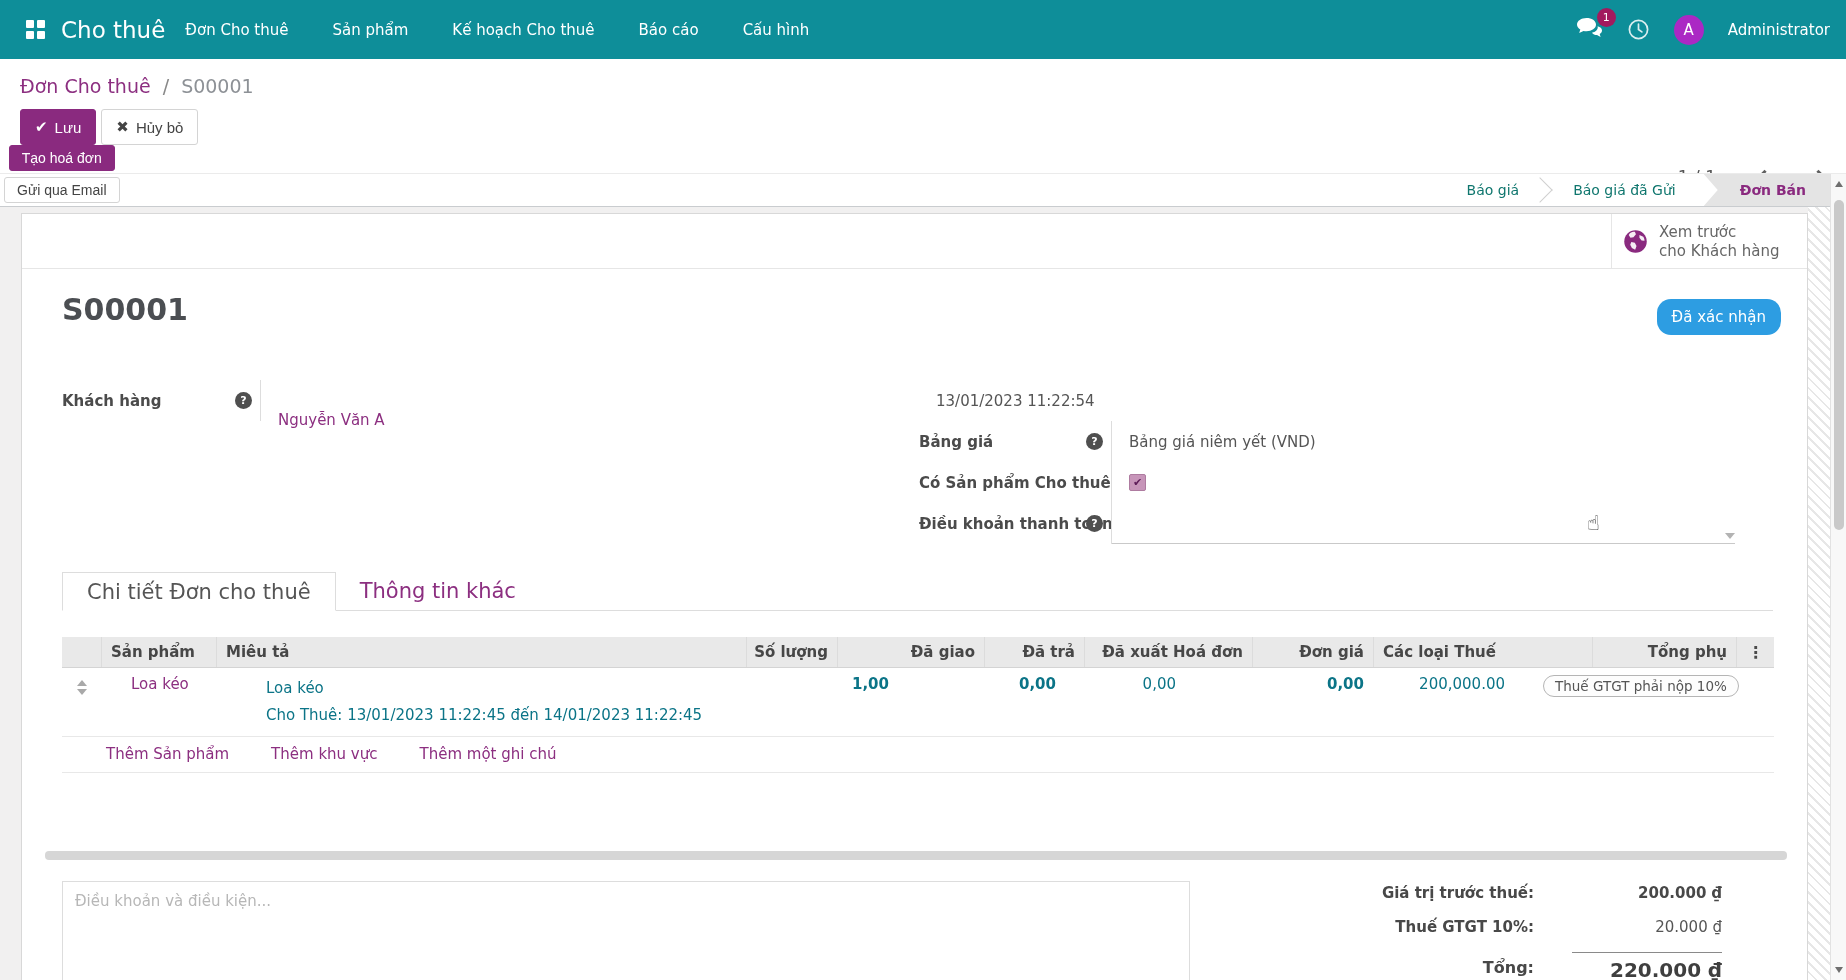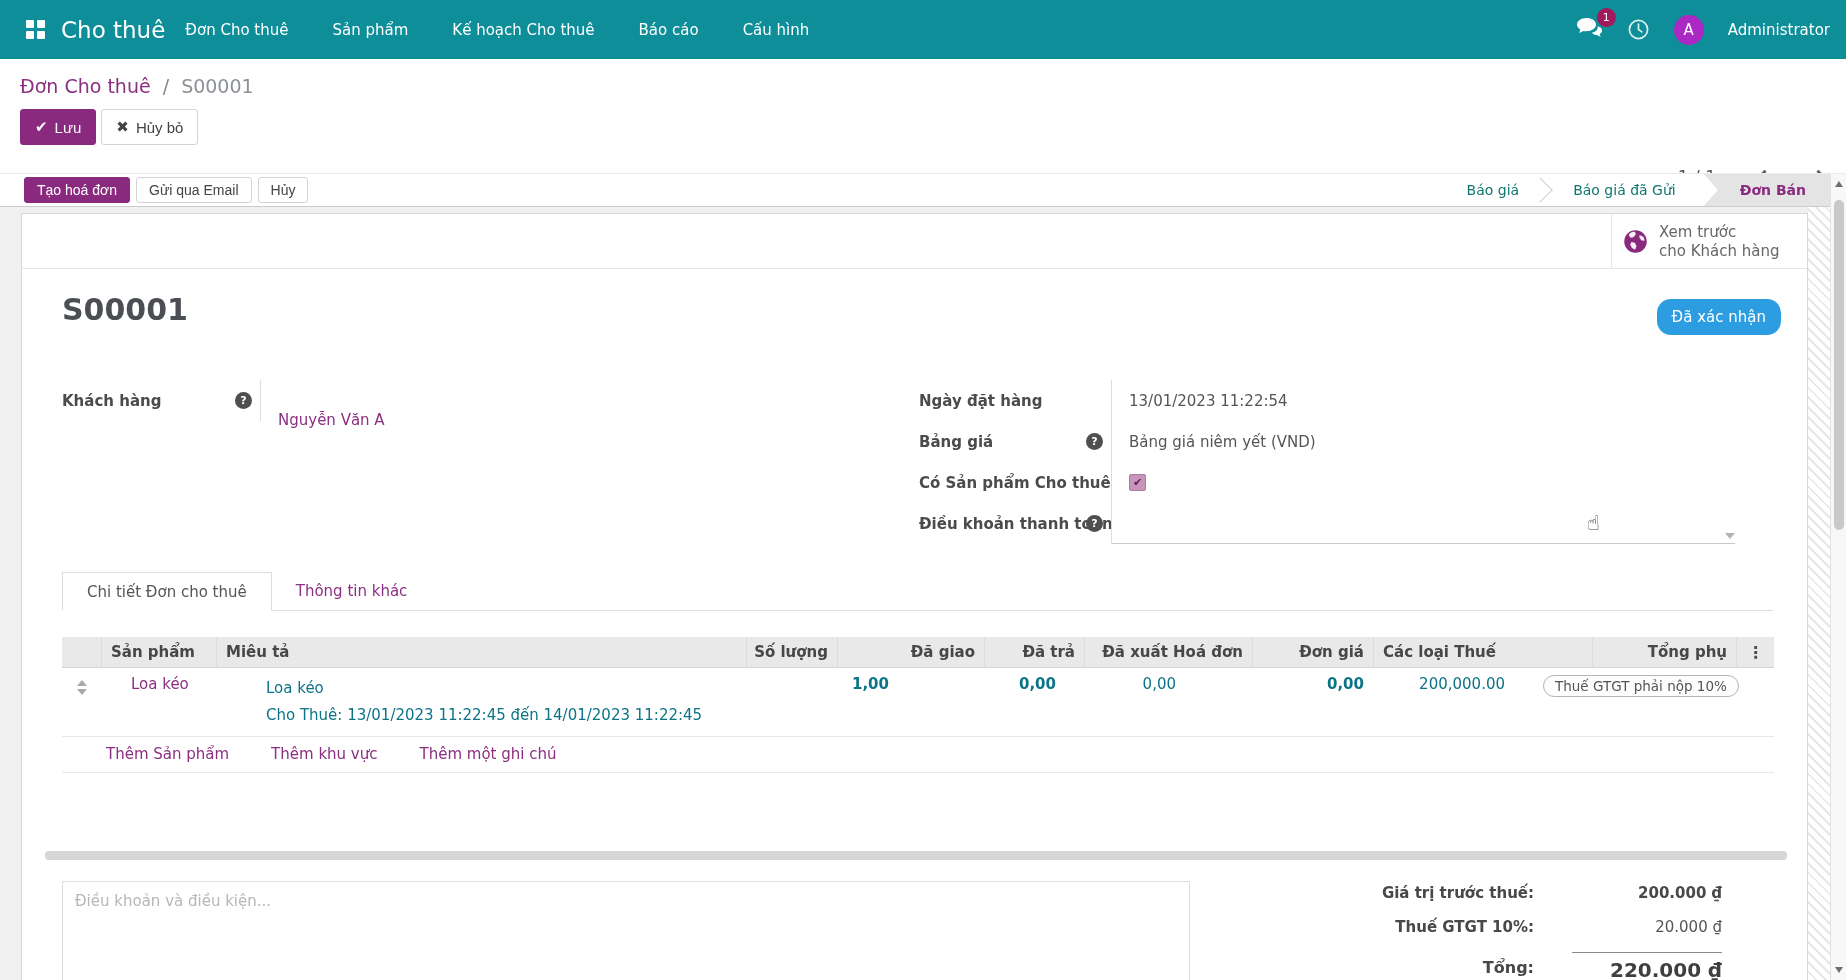--- a/index.html
+++ b/index.html
@@ -35,21 +35,21 @@
   .btn-default { background:#fff; color:#444; border:1px solid #d4d4d4; margin-left:5px; }
   .pager { position:absolute; right:22px; top:108px; display:flex; align-items:center; gap:43px; }
   .pager-value { font-size:17px; color:#555; }
   .chev { display:inline-block; width:11px; height:11px; border-left:3px solid #606060; border-bottom:3px solid #606060; cursor:pointer; }
   .chev.left  { transform:rotate(45deg); }
   .chev.right { transform:rotate(-135deg); }
 
   
   .statusbar { position:absolute; top:173px; left:0; right:0; height:34px; background:#fff;
     border-top:1px solid #ebebeb; border-bottom:1px solid #c9cccf; display:flex; align-items:center; }
-  .sb-buttons { display:flex; align-items:center; gap:6px; padding-left:24px; }
+  .sb-buttons { display:flex; align-items:center; gap:6px; padding-left:4px;flex-direction:column; }
   .sbtn { font-size:14px; padding:4px 12px; border-radius:3px; cursor:pointer; white-space:nowrap; }
   .sbtn-primary { background:#8A2A7F; color:#fff; border:1px solid #8A2A7F; }
   .sbtn-default { background:#fff; color:#444; border:1px solid #d4d4d4; }
   .sb-steps { margin-left:auto; display:flex; align-items:stretch; height:100%; font-size:14px; }
   .step { display:flex; align-items:center; padding:0 28px; color:#0f766e; cursor:pointer; white-space:nowrap; }
   .step-sep { width:18px; height:18px; border-top:1px solid #cfcfcf; border-right:1px solid #cfcfcf;
     transform:rotate(45deg); align-self:center; margin:0 -4px 0 -16px; }
   .step.active { background:#e4e4e4; color:#8A2A7F; font-weight:bold; padding:0 40px 0 36px;
     clip-path:polygon(0 0,100% 0,100% 100%,0 100%,14px 50%); }
 
@@ -84,21 +84,21 @@
   .checkbox { width:17px; height:17px; background:#C795B9; border:1px solid #ae7ba0; border-radius:2px;
     display:flex; align-items:center; justify-content:center; color:#5d1b57; font-size:11px; cursor:pointer; }
   .pt-input { height:100%; border-bottom:1px solid #c9c9c9; display:flex; align-items:flex-end; justify-content:flex-end;
     padding-bottom:4px; cursor:pointer; }
   .caret-down { width:0; height:0; border-left:5px solid transparent; border-right:5px solid transparent;
     border-top:6px solid #b3b3b3; }
   .cursor-glyph { position:absolute; left:668px; top:8px; font-size:21px; color:#3f3f3f; }
 
   
   .tabs { position:absolute; top:358px; left:40px; right:34px; height:39px; border-bottom:1px solid #ddd; display:flex; }
-  .tab { font-size:15px; padding:0 24px; display:flex; align-items:center; cursor:pointer; }
+  .tab { font-size:21px; padding:0 24px; display:flex; align-items:center; cursor:pointer; }
   .tab.active { border:1px solid #ddd; border-bottom:1px solid #fff; background:#fff; color:#555; margin-bottom:-1px; }
   .tab.inactive { color:#8C2F80; }
 
   
   .otable { position:absolute; top:423px; left:40px; width:1712px; font-size:15px; }
   .trow { display:grid; grid-template-columns:40px 115px 530px 91px 147px 100px 168px 121px 219px 144px 37px; }
   .thead { background:#e9e9e9; color:#474747; font-weight:bold; height:31px; border-bottom:1px solid #d4d4d4; }
   .thead .tcell { border-right:1px solid #dcdcdc; }
   .thead .tcell:last-child { border-right:none; }
   .tcell { display:flex; align-items:center; padding:0 9px; overflow:hidden; white-space:nowrap; }
@@ -241,23 +241,20 @@
           <div class="flabel">
             <span>Khách hàng</span>
             <span class="help-icon">?</span>
           </div>
           <div class="fvalue link">Nguyễn Văn A</div>
         </div>
       </div>
 
       <div class="fgroup right">
         <div class="frow">
-          <div class="flabel">
-            <span>Ngày đặt hàng</span>
-          </div>
           <div class="fvalue">13/01/2023 11:22:54</div>
         </div>
         <div class="frow">
           <div class="flabel">
             <span>Bảng giá</span>
             <span class="help-icon">?</span>
           </div>
           <div class="fvalue">Bảng giá niêm yết (VND)</div>
         </div>
         <div class="frow">

